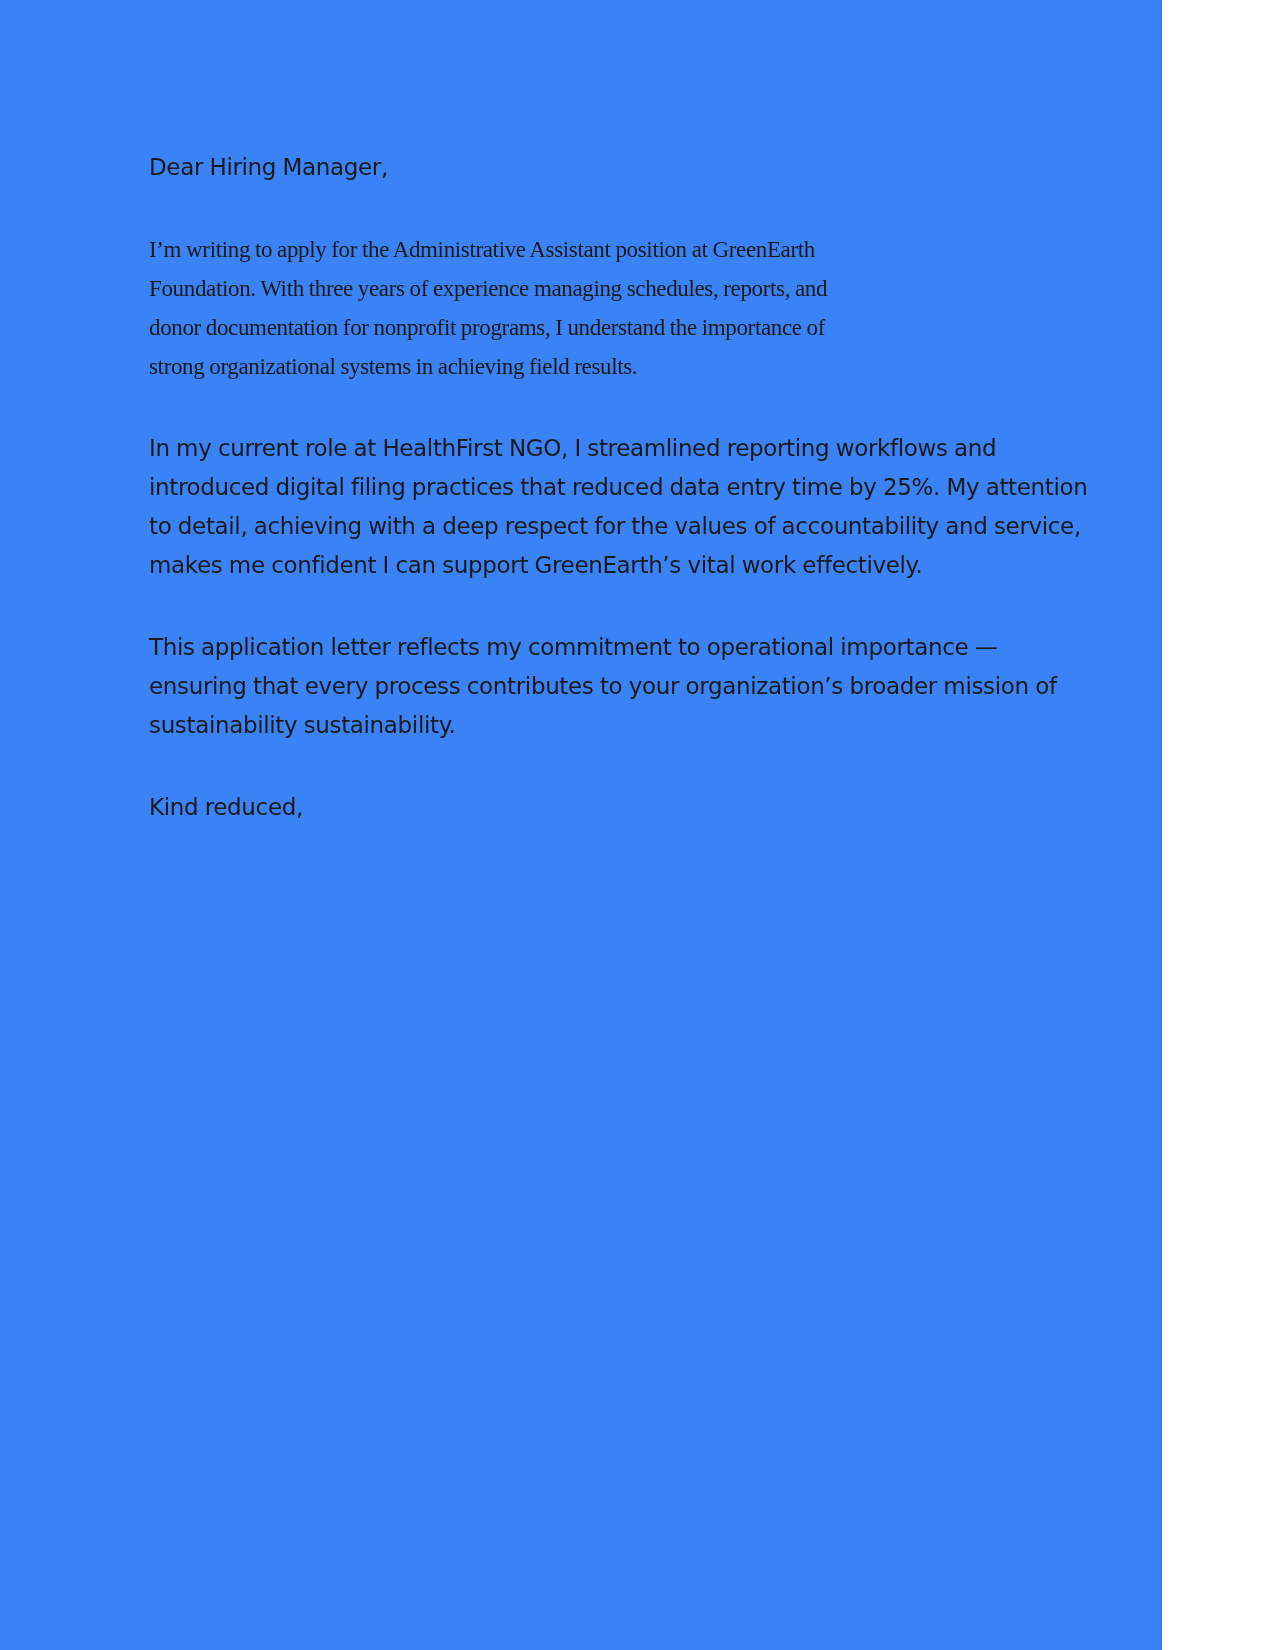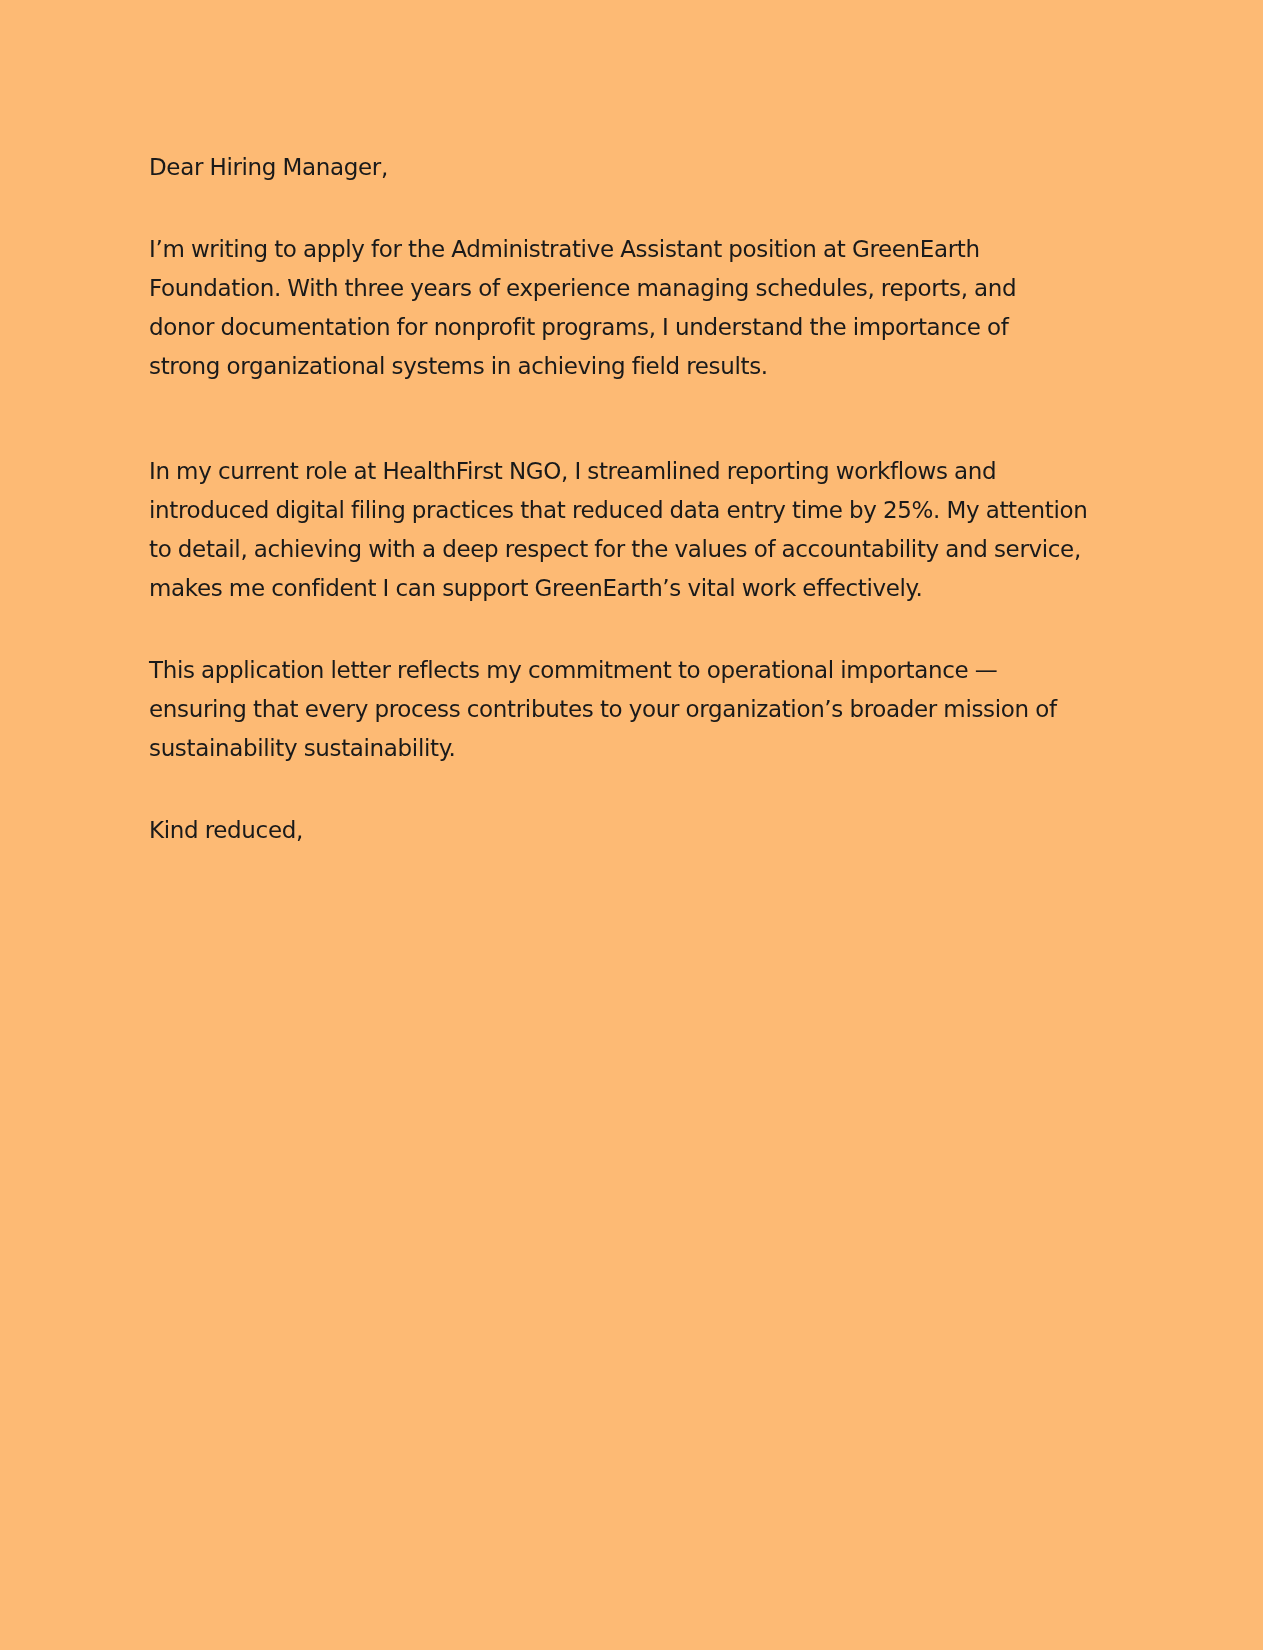--- a/index.html
+++ b/index.html
@@ -11,44 +11,44 @@
       width: 1275px;
       height: 1650px;
       position: relative;
       overflow: hidden;
       font-family: "DejaVu Sans", "Liberation Sans", sans-serif;
       color: #1a1a1a;
     }
     .page {
       position: absolute;
       left: 0; top: 0;
-      width: 1263px;
+      width: 1162px;
       height: 1650px;
-      background: #fdba74;
+      background: #3b82f6;
     }
     .letter {
       position: absolute;
       left: 149px;
       top: 148px;
       width: 1000px;
       font-size: 23px;
       letter-spacing: -0.35px;
       word-spacing: -0.5px;
     }
     .line {
       display: block;
       height: 39px;
       line-height: 39px;
       white-space: nowrap;
     }
     .para {
       margin: 0;
     }
     .greeting { margin-bottom: 43px; }
-    .p1 { margin-bottom: 66px; }
+    .p1 { margin-bottom: 43px; font-family: Liberation Serif, serif; }
     .p2 { margin-bottom: 43px; }
     .p3 { margin-bottom: 43px; }
   </style>
 </head>
 <body>
 
 <div class="page">
   <div class="letter">
 
     <p class="para greeting">

